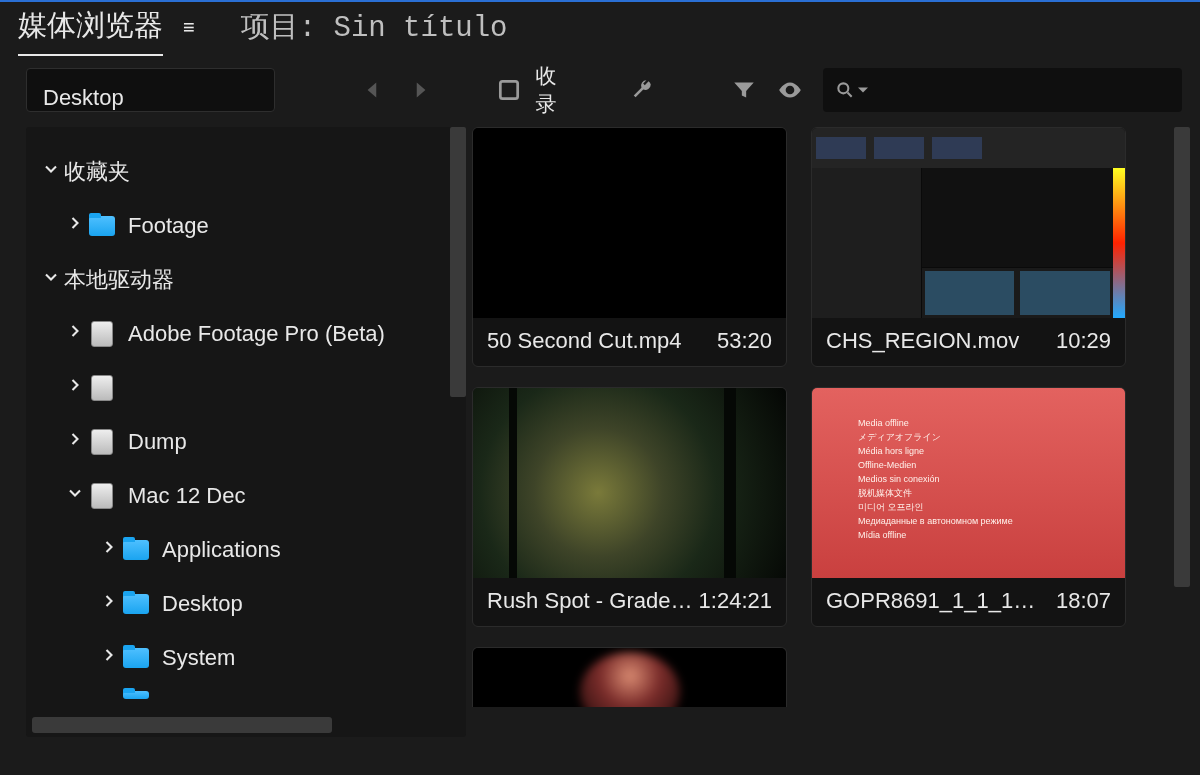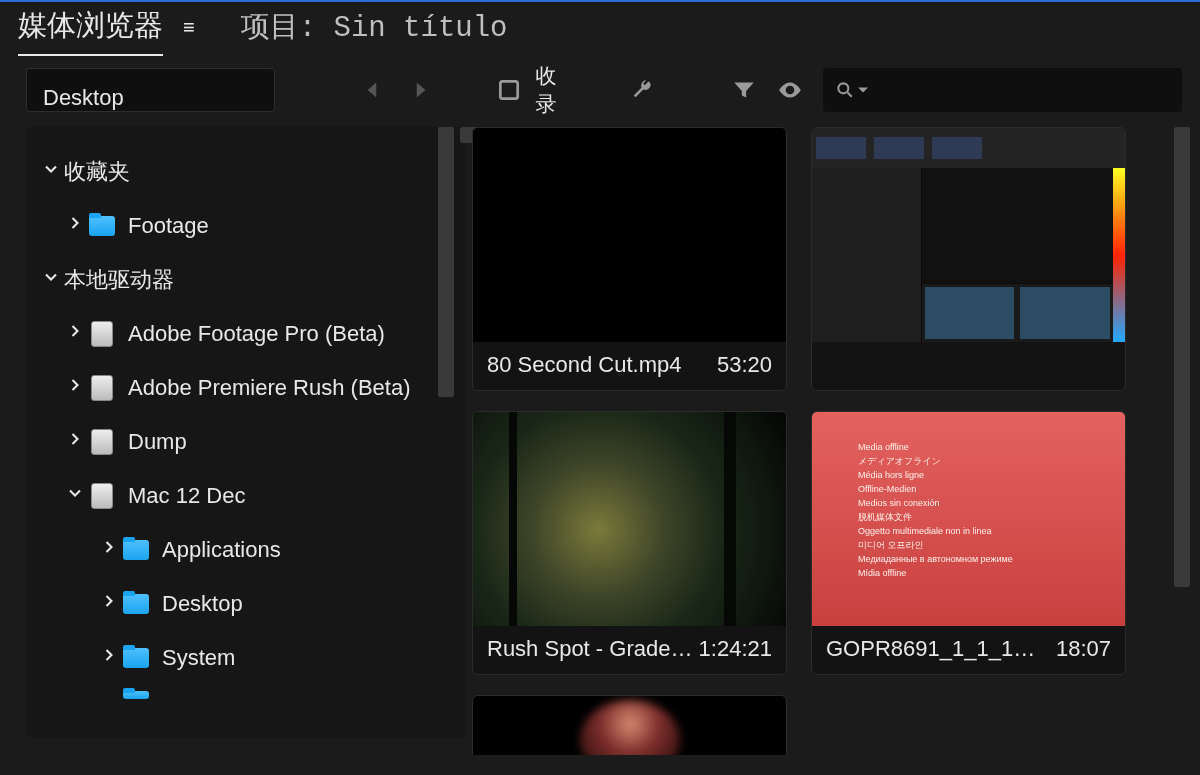--- a/index.html
+++ b/index.html
@@ -30,21 +30,21 @@
     display: flex; align-items: center; padding: 0 12px;
   }
   .search svg { width: 20px; height: 20px; color: #9a9a9a; }
   .search .caret { margin-left: -2px; }
   .search input { background: transparent; border: none; outline: none; color: #e8e8e8; font-size: 20px; margin-left: 8px; flex: 1; }
 
   
   .main { display: flex; height: 648px; padding: 0 10px 0 26px; gap: 6px; }
 
   
-  .sidebar-wrap { position: relative; width: 440px; height: 610px; background: #161616; border-radius: 3px; display: flex; }
+  .sidebar-wrap { position: relative; width: 440px; height: 610px; background: #161616; border-radius: 3px; display: flex; flex-direction: column; }
   .tree { flex: 1; padding: 18px 10px 6px 8px; overflow: hidden; position: relative; }
   .tree-vscroll { position: absolute; right: 0; top: 0; width: 16px; height: 270px; background: #3a3a3a; border-radius: 2px; }
   .tree-hscroll { height: 16px; margin: 0 6px 4px 6px; position: relative; }
   .tree-hscroll .thumb { position: absolute; left: 0; top: 0; width: 300px; height: 16px; background: #3a3a3a; border-radius: 3px; }
 
   .row { display: flex; align-items: center; height: 54px; font-size: 22px; color: #e8e8e8; white-space: nowrap; overflow: hidden; }
   .row .chev { width: 26px; text-align: center; color: #e8e8e8; }
   .row .icon { width: 28px; height: 22px; margin-right: 12px; display: inline-flex; align-items: center; justify-content: center; }
   .row.section { font-weight: 500; }
   .ind0 { padding-left: 4px; }
@@ -53,21 +53,21 @@
 
   .folder-icon { width: 26px; height: 20px; background: linear-gradient(#4fc0ff,#1aa4f0); border-radius: 3px; position: relative; }
   .folder-icon::before { content:""; position:absolute; top:-3px; left:0; width:12px; height:5px; background:#1aa4f0; border-radius:2px 2px 0 0; }
   .drive-icon { width:22px; height:26px; background:linear-gradient(#eee,#bbb); border-radius:3px; border:1px solid #888; }
 
   
   .content-wrap { position: relative; flex: 1; height: 610px; }
   .content-vscroll { position: absolute; right: 0; top: 0; width: 16px; height: 460px; background: #3a3a3a; border-radius: 2px; }
   .grid { display: flex; flex-wrap: wrap; gap: 20px 24px; padding-right: 26px; }
   .card { width: 315px; border: 1px solid #2b2b2b; border-radius: 6px; background: #131313; overflow: hidden; }
-  .thumb { width: 100%; height: 214px; background: #000; }
+  .thumb { width: 100%; height: 190px; background: #000; }
   .meta { display: flex; align-items: center; justify-content: space-between; padding: 10px 14px 12px 14px; font-size: 22px; color: #e8e8e8; }
   .meta .name { white-space: nowrap; overflow: hidden; text-overflow: ellipsis; max-width: 210px; }
 
   
   .thumb-ui { background:#1a1a1a; display:flex; flex-direction:column; }
   .thumb-ui .bar { height:40px; background:#242424; display:flex; }
   .thumb-ui .bar span { width:50px; height:22px; margin:9px 4px; background:#2f3b55; }
   .thumb-ui .body { flex:1; display:flex; }
   .thumb-ui .panel-l { width:35%; background:#1e1e1e; border-right:1px solid #0a0a0a; }
   .thumb-ui .panel-m { flex:1; display:flex; flex-direction:column; }
@@ -190,21 +190,20 @@
           </span>
         <span>Adobe Footage Pro (Beta)</span>
       </div>
       <div class="row ind1">
         <span class="chev"><svg width="20" height="20" viewBox="0 0 24 24" fill="none" stroke="currentColor" stroke-width="2.5">
               <polyline points="9 6 15 12 9 18"></polyline>
             </svg></span>
         <span class="icon">
             <span class="drive-icon"></span>
           </span>
-        <span>Adobe Premiere Rush (Beta)</span>
       </div>
       <div class="row ind1">
         <span class="chev"><svg width="20" height="20" viewBox="0 0 24 24" fill="none" stroke="currentColor" stroke-width="2.5">
               <polyline points="9 6 15 12 9 18"></polyline>
             </svg></span>
         <span class="icon">
             <span class="drive-icon"></span>
           </span>
         <span>Dump</span>
       </div>
@@ -256,21 +255,21 @@
       </div>
   </div>
 
   <div class="content-wrap">
     <div class="content-vscroll"></div>
     <div class="grid">
 
       <div class="card">
         <div class="thumb"></div>
         <div class="meta">
-          <span class="name">80 Second Cut.mp4</span>
+          <span class="name">50 Second Cut.mp4</span>
           <span>53:20</span>
         </div>
       </div>
 
       <div class="card">
         <div class="thumb thumb-ui">
           <div class="bar">
               <span></span>
               <span></span>
               <span></span>
@@ -280,39 +279,42 @@
             <div class="panel-m">
                 <div class="top"></div>
                 <div class="bot">
                   <div class="track"></div>
                   <div class="track"></div>
                 </div>
               </div>
             <div class="panel-r"></div>
           </div>
         </div>
+        <div class="meta">
+          <span class="name">CHS_REGION.mov</span>
+          <span>10:29</span>
+        </div>
       </div>
 
       <div class="card">
         <div class="thumb thumb-forest"></div>
         <div class="meta">
           <span class="name">Rush Spot - Grade…</span>
           <span>1:24:21</span>
         </div>
       </div>
 
       <div class="card">
         <div class="thumb thumb-offline">
           <div>Media offline</div>
           <div>メディアオフライン</div>
           <div>Média hors ligne</div>
           <div>Offline-Medien</div>
           <div>Medios sin conexión</div>
           <div>脱机媒体文件</div>
-          <div>Oggetto multimediale non in linea</div>
           <div>미디어 오프라인</div>
           <div>Медиаданные в автономном режиме</div>
           <div>Mídia offline</div>
         </div>
         <div class="meta">
           <span class="name">GOPR8691_1_1_1…</span>
           <span>18:07</span>
         </div>
       </div>
 

